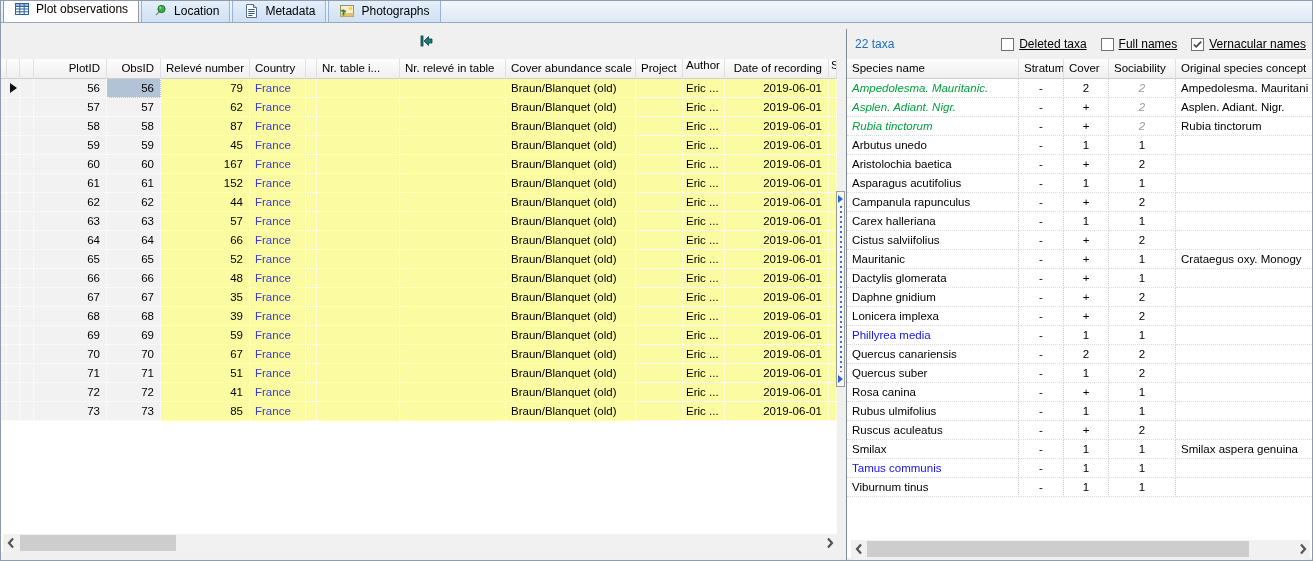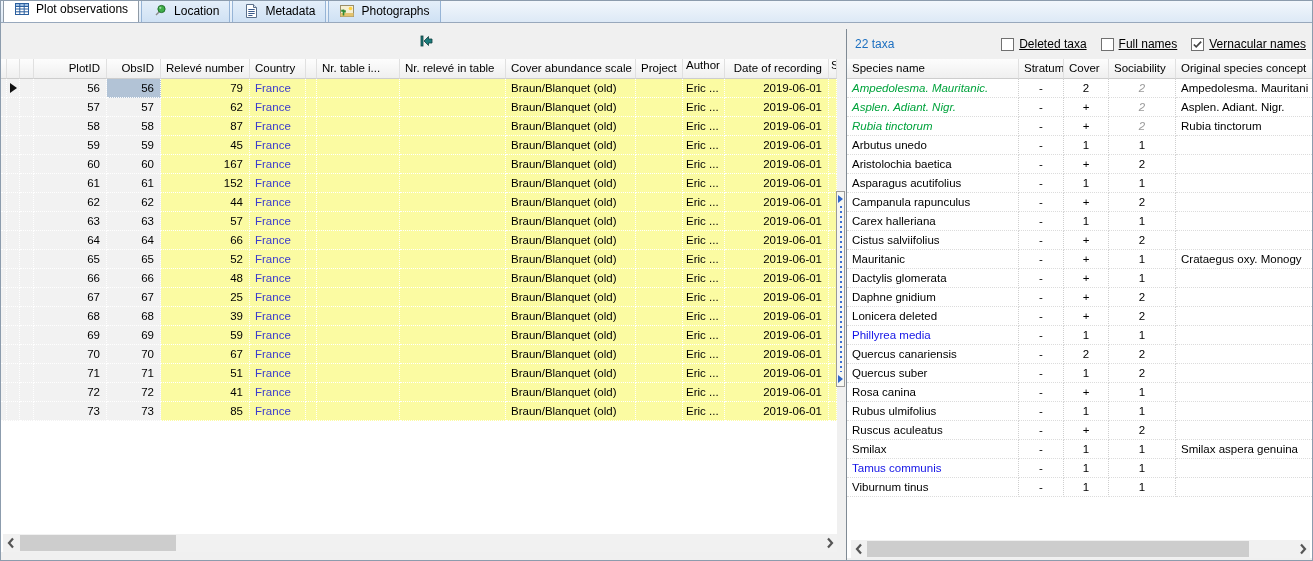--- a/index.html
+++ b/index.html
@@ -445,21 +445,21 @@
             <div class="dc c13 y r">2019-06-01</div>
             <div class="dc c14 y"></div>
           </div>
 
           <div class="grow">
             <div class="dc c0"></div>
             <div class="dc c1"></div>
             <div class="dc c2"></div>
             <div class="dc c3 r">67</div>
             <div class="dc c4 r obs">67</div>
-            <div class="dc c5 y r">25</div>
+            <div class="dc c5 y r">35</div>
             <div class="dc c6 y country">France</div>
             <div class="dc c7 y"></div>
             <div class="dc c8 y"></div>
             <div class="dc c9 y"></div>
             <div class="dc c10 y">Braun/Blanquet (old)</div>
             <div class="dc c11 y"></div>
             <div class="dc c12 y">Eric ...</div>
             <div class="dc c13 y r">2019-06-01</div>
             <div class="dc c14 y"></div>
           </div>
@@ -727,21 +727,21 @@
 
           <div class="srow">
             <div class="sc s0 sname">Daphne gnidium</div>
             <div class="sc s1 ctr">-</div>
             <div class="sc s2 ctr">+</div>
             <div class="sc s3 ctr soc">2</div>
             <div class="sc s4"></div>
           </div>
 
           <div class="srow">
-            <div class="sc s0 sname">Lonicera deleted</div>
+            <div class="sc s0 sname">Lonicera implexa</div>
             <div class="sc s1 ctr">-</div>
             <div class="sc s2 ctr">+</div>
             <div class="sc s3 ctr soc">2</div>
             <div class="sc s4"></div>
           </div>
 
           <div class="srow sp-blue">
             <div class="sc s0 sname">Phillyrea media</div>
             <div class="sc s1 ctr">-</div>
             <div class="sc s2 ctr">1</div>

